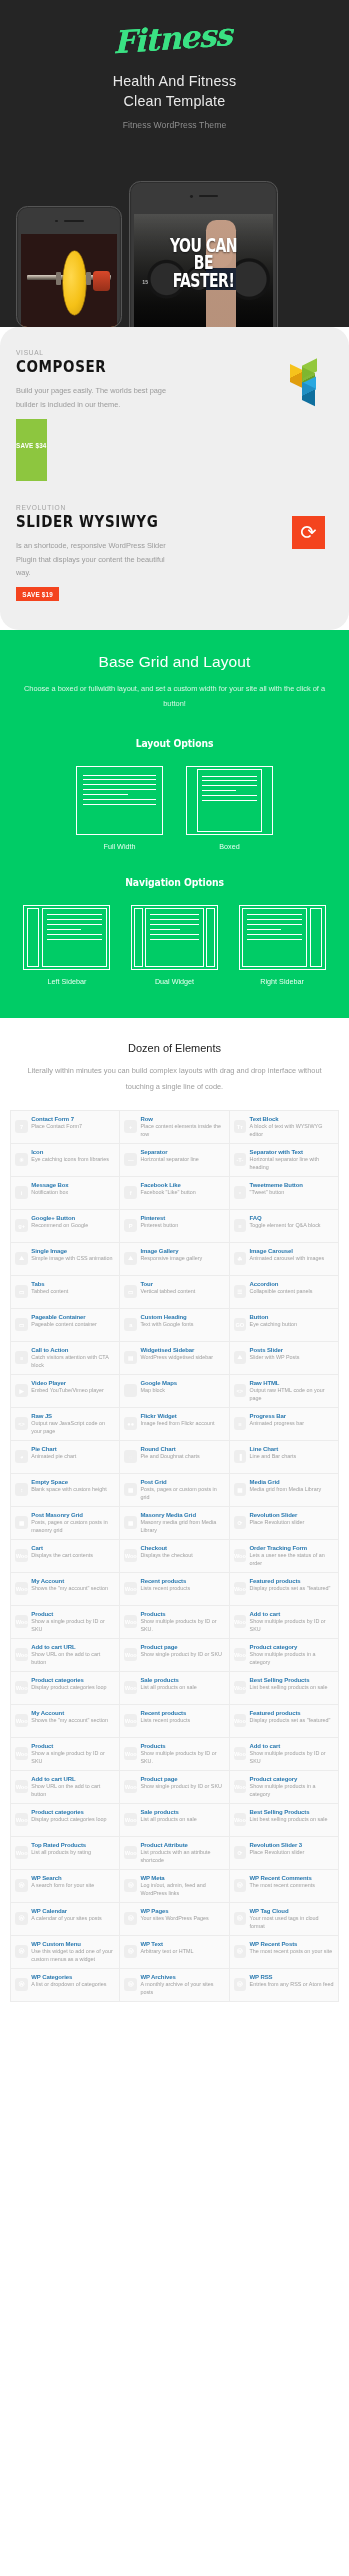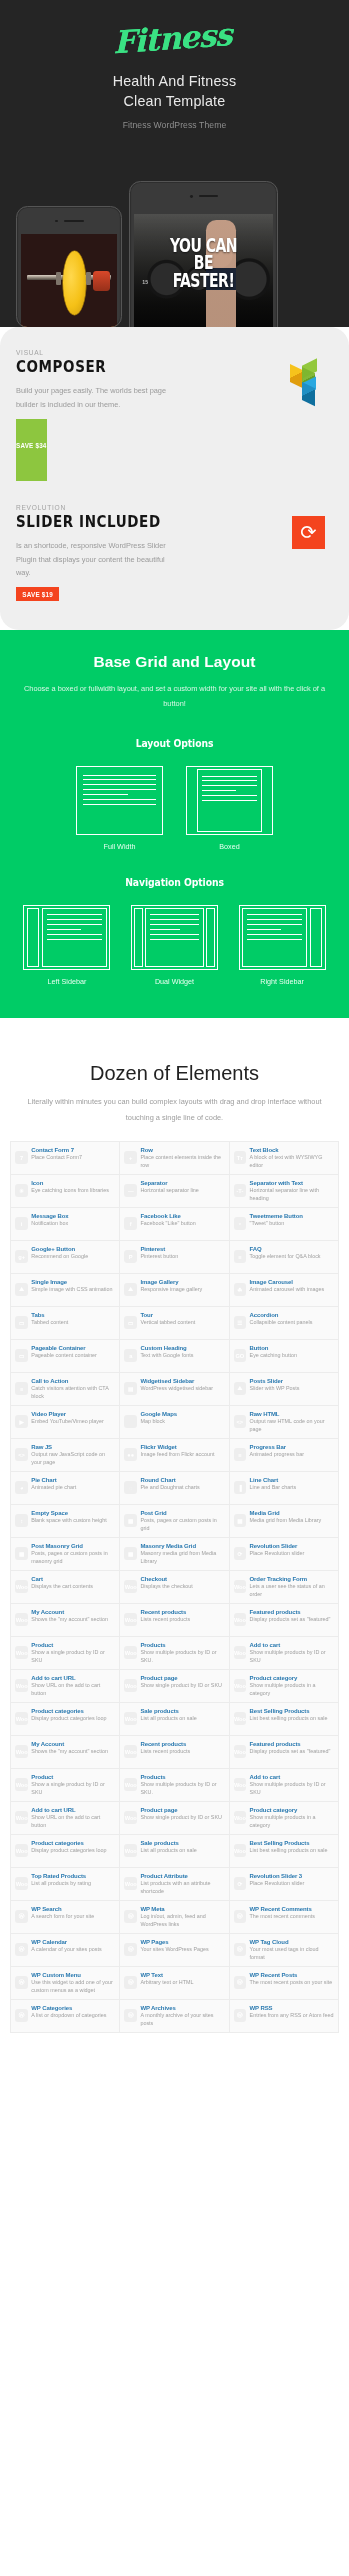--- a/index.html
+++ b/index.html
@@ -226,21 +226,21 @@
 
   
   .green {
     background:#00cc66;
     padding:23px 0 32px;
     text-align:center;
     color:#fff;
   }
   .green-title {
     font-size:15.5px;
-    font-weight:700;
+    font-weight:400;
     letter-spacing:0.1px;
   }
   .green-sub {
     font-size:7.4px;
     font-weight:300;
     line-height:2.1;
     margin-top:10.3px;
     color:#d9f7e6;
     padding:0 14px;
   }
@@ -262,21 +262,21 @@
   .diag.nav { width:87px; height:65px; }
   .diag .col-side { width:12.6px; border:0.9px solid #fff; }
   .diag .col-main { flex:1; border:0.9px solid #fff; padding:5.2px 4px; display:flex; flex-direction:column; gap:4px; }
   .diag .col-main.noborder { border:none; }
   .diag .ln { height:0.9px; background:#fff; }
   .diag .ln.short { width:62%; }
   .diag-label { margin-top:6.9px; font-size:7.2px; font-weight:300; color:#eafff2; }
 
   
   .elements { background:#fff; padding:24px 0 17px; text-align:center; }
-  .el-title { font-size:20px; font-weight:300; color:#222;margin-top:20px; }
+  .el-title { font-size:11px; font-weight:300; color:#222; }
   .el-sub {
     font-size:7.4px; font-weight:300; color:#9d9d9d;
     line-height:2.1; margin-top:9.2px; padding:0 19.5px;
   }
   .grid {
     margin:16px 10.3px 0;
     border-top:0.6px solid #ececec;
     border-left:0.6px solid #ececec;
     display:grid;
     grid-template-columns:repeat(3,1fr);
@@ -418,21 +418,21 @@
           <span class="vc-c"></span>
         <span class="vc-d"></span>
           <span class="vc-e"></span>
       </div>
     </div>
   </div>
 
   <div class="promo-row">
     <div class="promo-copy">
       <div class="promo-kicker">REVOLUTION</div>
-      <div class="promo-title">SLIDER INCLUDED</div>
+      <div class="promo-title">SLIDER WYSIWYG</div>
       <div class="promo-desc">Is an shortcode, responsive WordPress Slider Plugin that displays your content the beautiful way.</div>
       <div class="badge red">SAVE $19</div>
     </div>
     <div class="promo-icon">
       <div class="rs-logo">⟳</div>
     </div>
   </div>
 
 </section>
 

